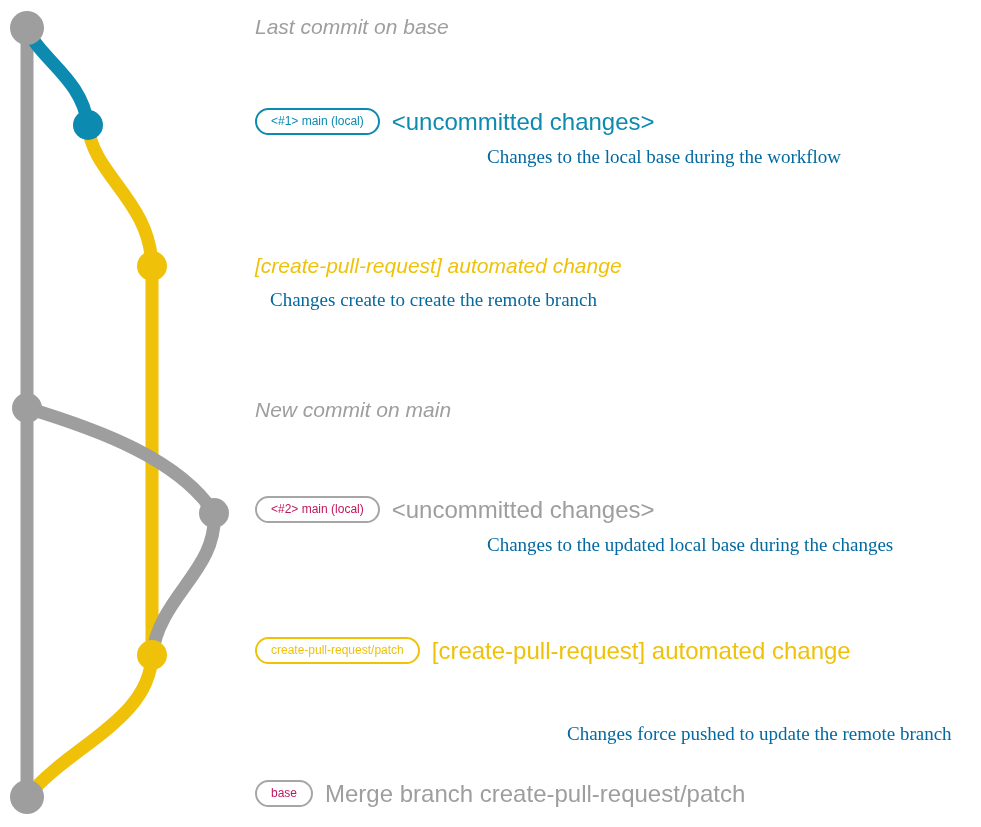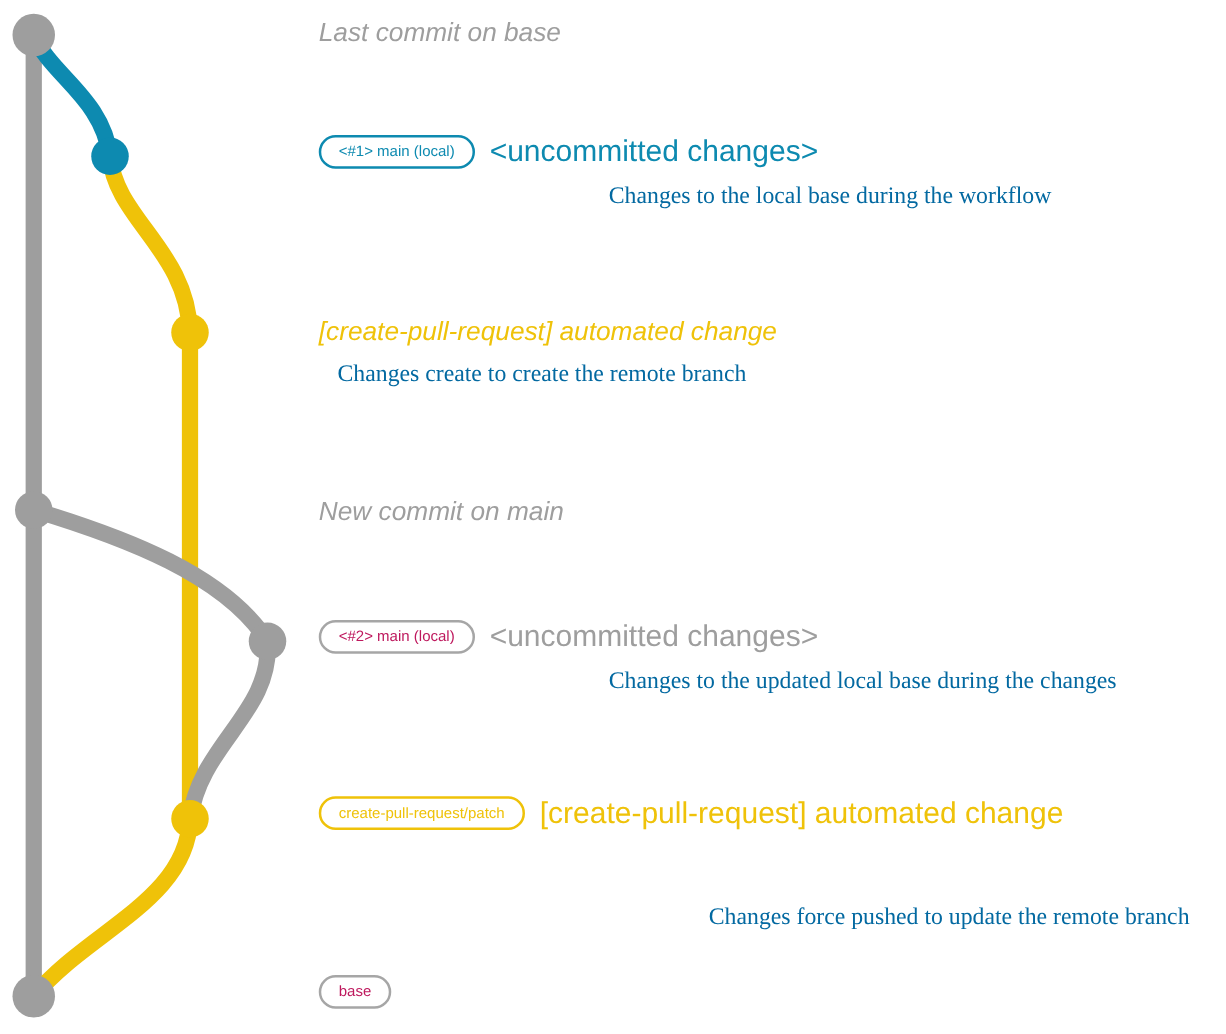--- a/index.html
+++ b/index.html
@@ -122,13 +122,14 @@
 <div class="note" style="left:487px; top:535px;">Changes to the updated local base during the changes</div>
 
 <div class="row" style="left:255px; top:637px;">
   <span class="pill yellow">create-pull-request/patch</span>
   <span class="subject yellow">[create-pull-request] automated change</span>
 </div>
 <div class="note" style="left:567px; top:676px;margin-top:48px;">Changes force pushed to update the remote branch</div>
 
 <div class="row" style="left:255px; top:780px;">
   <span class="pill gray">base</span>
+  <span class="subject gray">Merge branch create-pull-request/patch</span>
 </div>
 
 </body></html>

